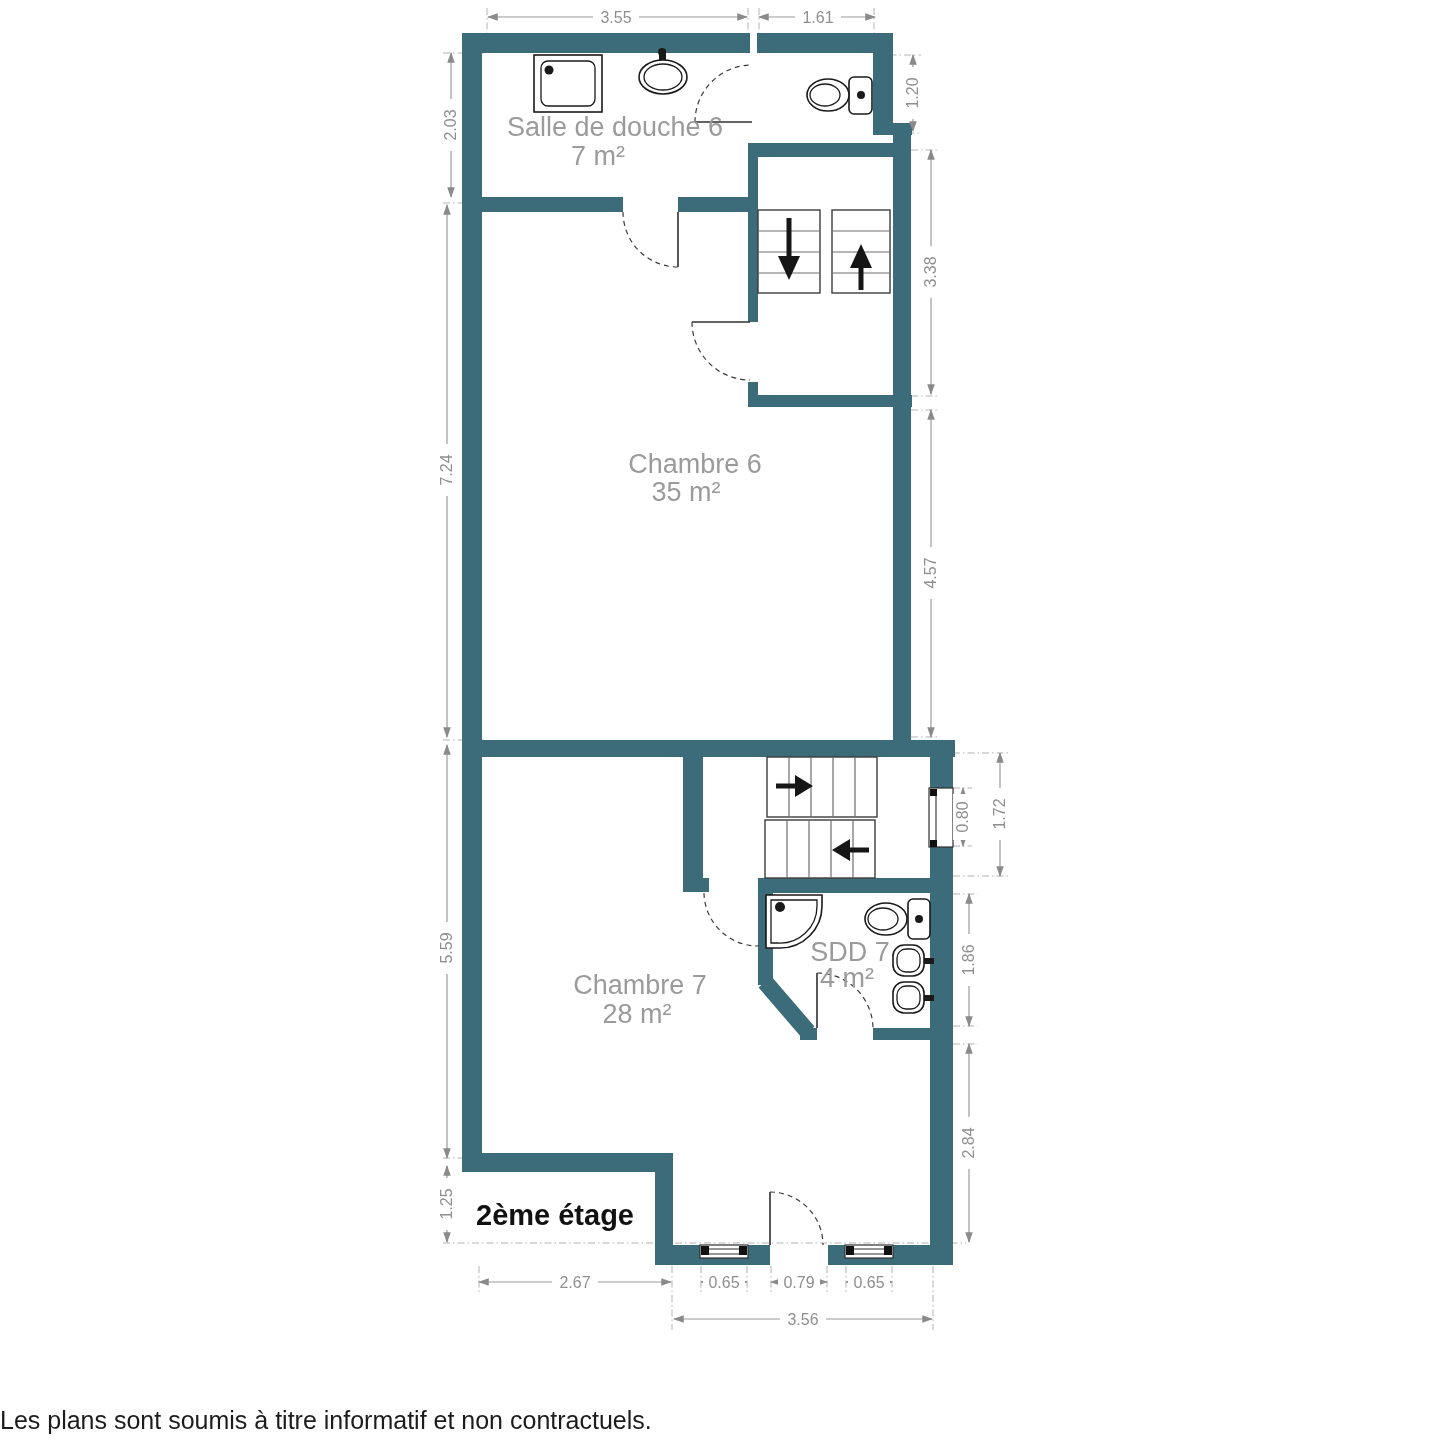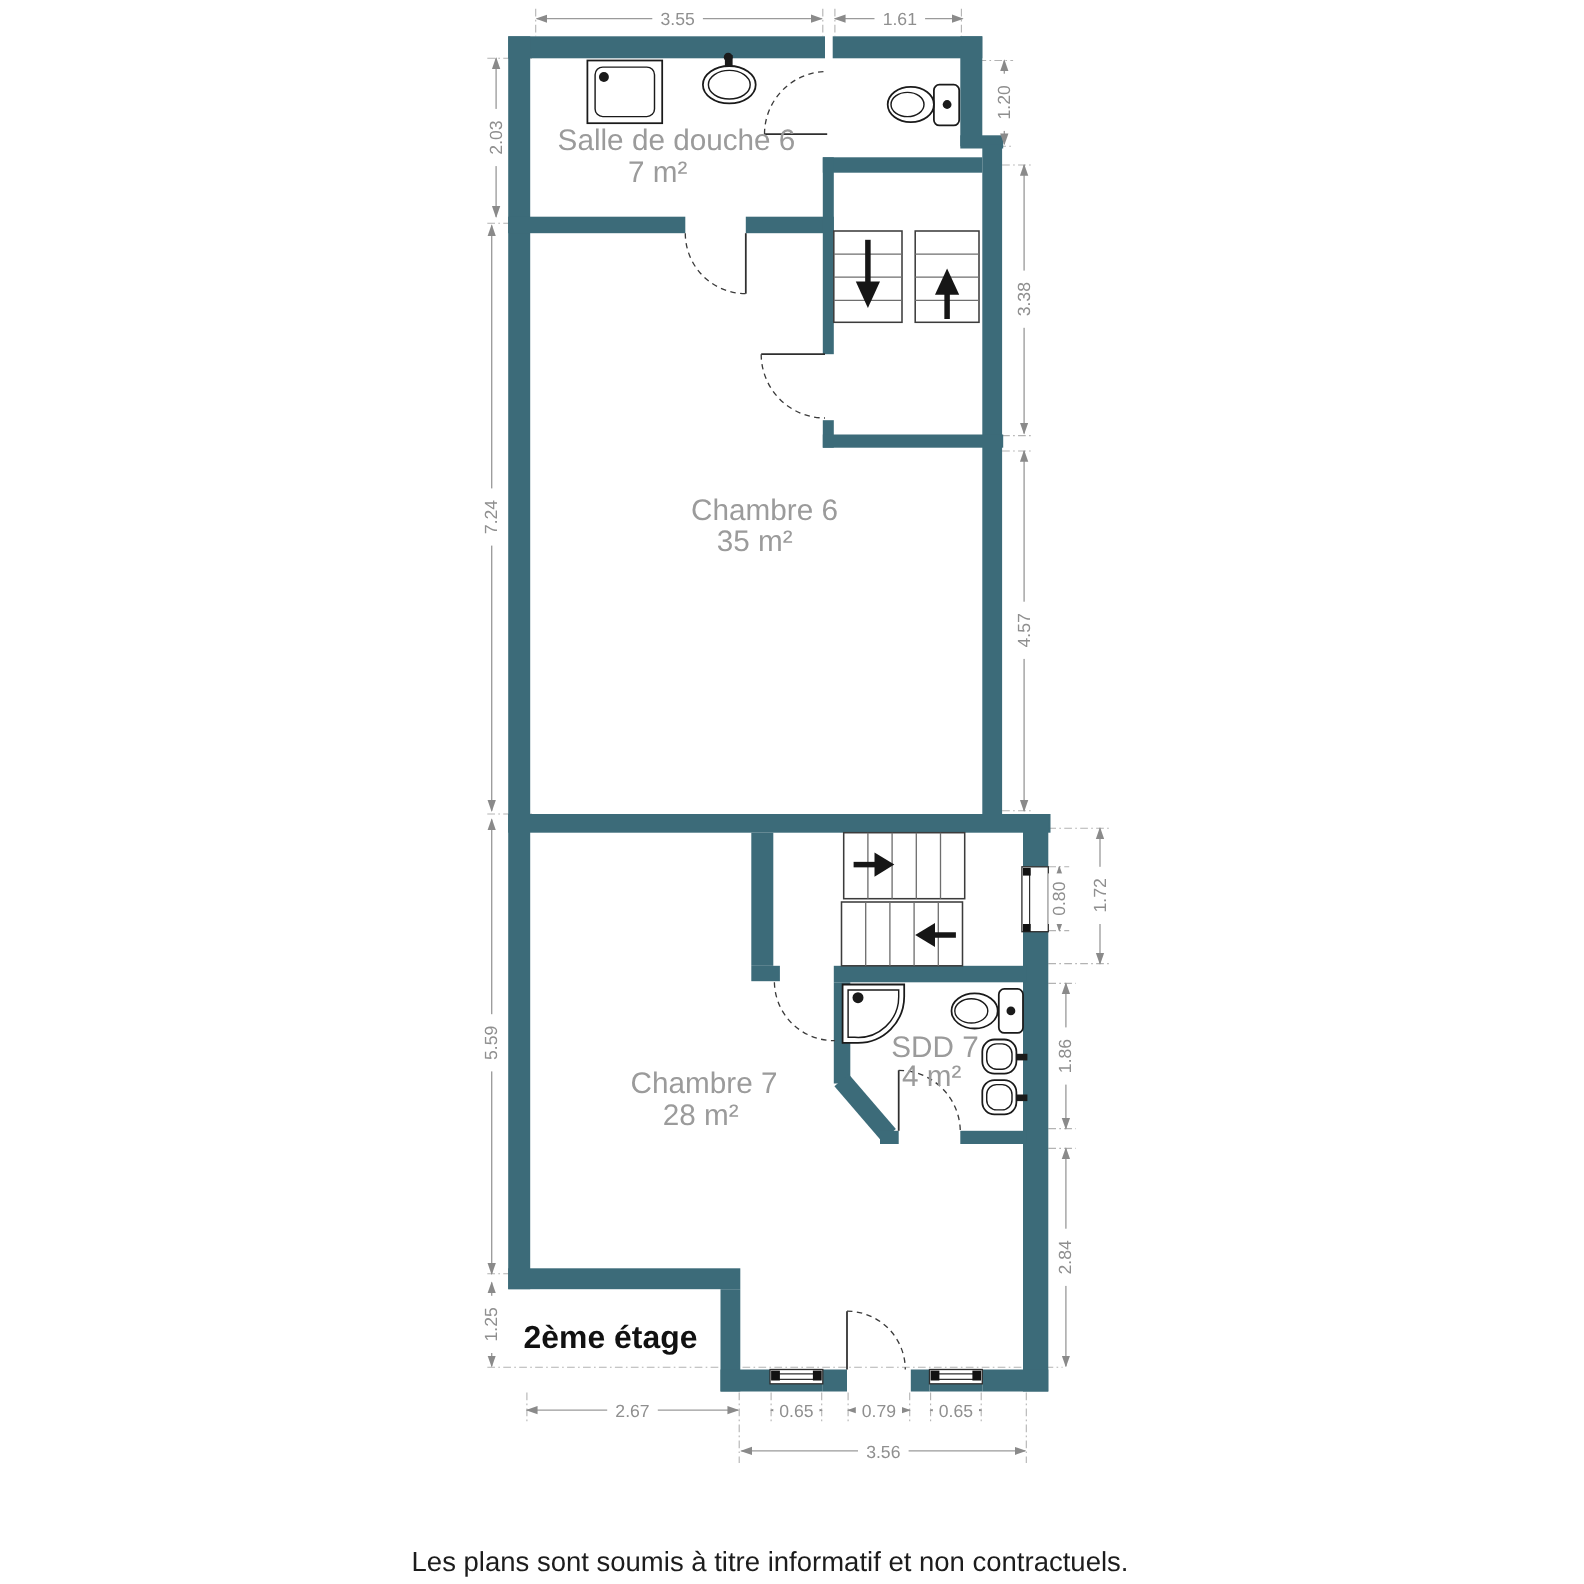--- a/index.html
+++ b/index.html
@@ -22,21 +22,21 @@
   .doorarc{stroke:#3a3a3a;stroke-width:1.2;fill:none;stroke-dasharray:5 4;}
   .win{fill:#fff;stroke:#2f2f2f;stroke-width:1.2;}
   .winline{stroke:#2f2f2f;stroke-width:1.1;}
   .winpost{fill:#111;}
   .dimline{stroke:#9a9a9a;stroke-width:1.2;}
   .dimbg{fill:#fff;}
   .dimtext{font-size:16px;fill:var(--dimension);}
   .ext{stroke:#b3b3b3;stroke-width:1;stroke-dasharray:7 3 1.5 3;fill:none;}
   .roomname,.roomarea{font-size:27px;fill:var(--room-label);}
   .floortitle{font-size:29px;font-weight:bold;fill:var(--text);}
-  .disclaimer{position:absolute;left:0;top:1406px;width:1400px;text-align:center;
+  .disclaimer{position:absolute;left:0;top:1406px;width:1400px;text-align:left;
     font-size:25px;color:#1c1c1c;}
 </style>
 </head>
 <body>
 
 <svg width="1440" height="1440" viewBox="0 0 1440 1440">
   <defs>
     <marker id="da" viewBox="0 0 10 10" refX="9" refY="5" markerWidth="9" markerHeight="9" orient="auto-start-reverse">
       <path d="M0,1.5 L10,5 L0,8.5 z" fill="#8a8a8a"></path>
     </marker>

